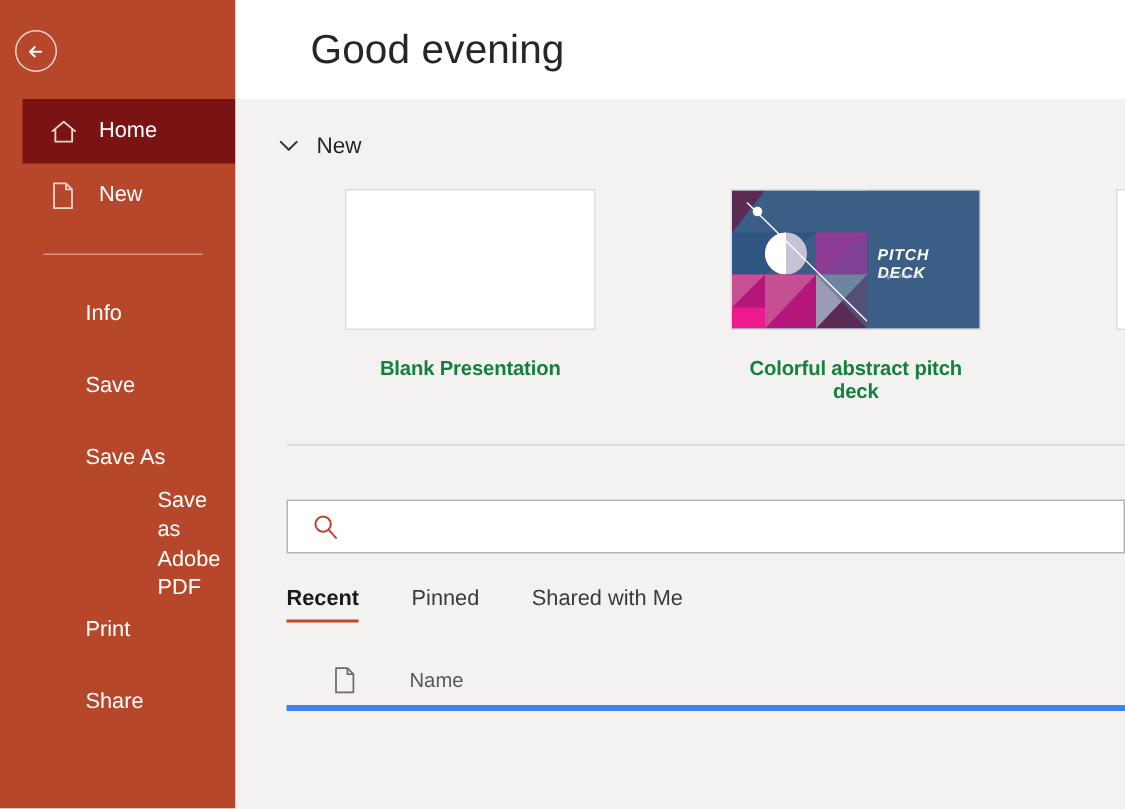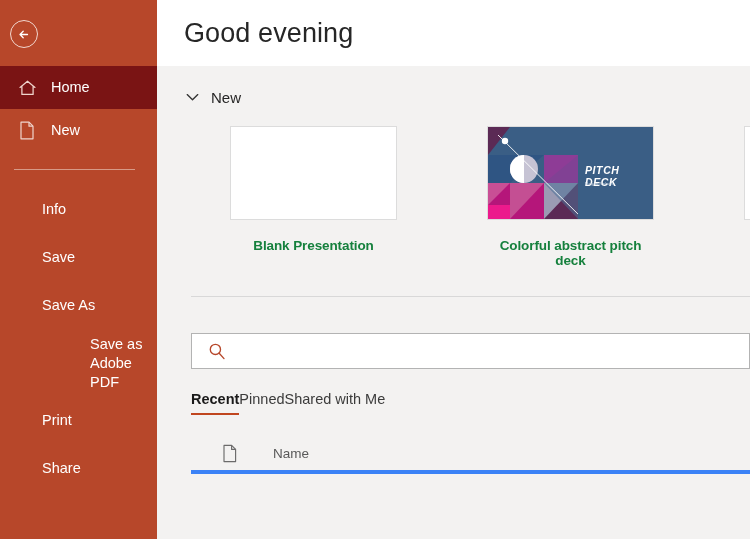--- a/index.html
+++ b/index.html
@@ -43,21 +43,21 @@
     align-items: center;
     justify-content: center;
     box-sizing: border-box;
     cursor: pointer;
   }
   .back-btn svg { display: block; }
 
   .nav-list {
     position: absolute;
     top: 66px;
-    left: 0;
+    left: 15px;
     right: 0;
   }
   .nav-item {
     display: flex;
     align-items: center;
     height: 43px;
     padding-left: 16px;
     color: #ffffff;
     font-size: 14.5px;
     cursor: pointer;
@@ -105,21 +105,21 @@
     height: 539px;
     position: relative;
     background: #f3f2f1;
     overflow: hidden;
   }
   .greeting-bar {
     height: 66px;
     background: #ffffff;
     display: flex;
     align-items: center;
-    padding-left: 27px;
+    padding-left: 50px;
     box-sizing: border-box;
   }
   .greeting {
     font-size: 27px;
     color: #262626;
     font-weight: normal;
     letter-spacing: .1px;
   }
 
   .section-head {
@@ -209,20 +209,21 @@
     width: 90%;
     padding: 0;
   }
   .search-input::placeholder { color: #5e5e5e; opacity: 1; }
 
   
   .tabs {
     display: flex;
     margin: 22px 0 0 34px;
     align-items: flex-end;
+    gap: 35px;
   }
   .tab {
     font-size: 14.5px;
     color: #3b3b3b;
     padding-bottom: 8px;
     cursor: pointer;
     position: relative;
   }
   .tab.active {
     color: #1a1a1a;

